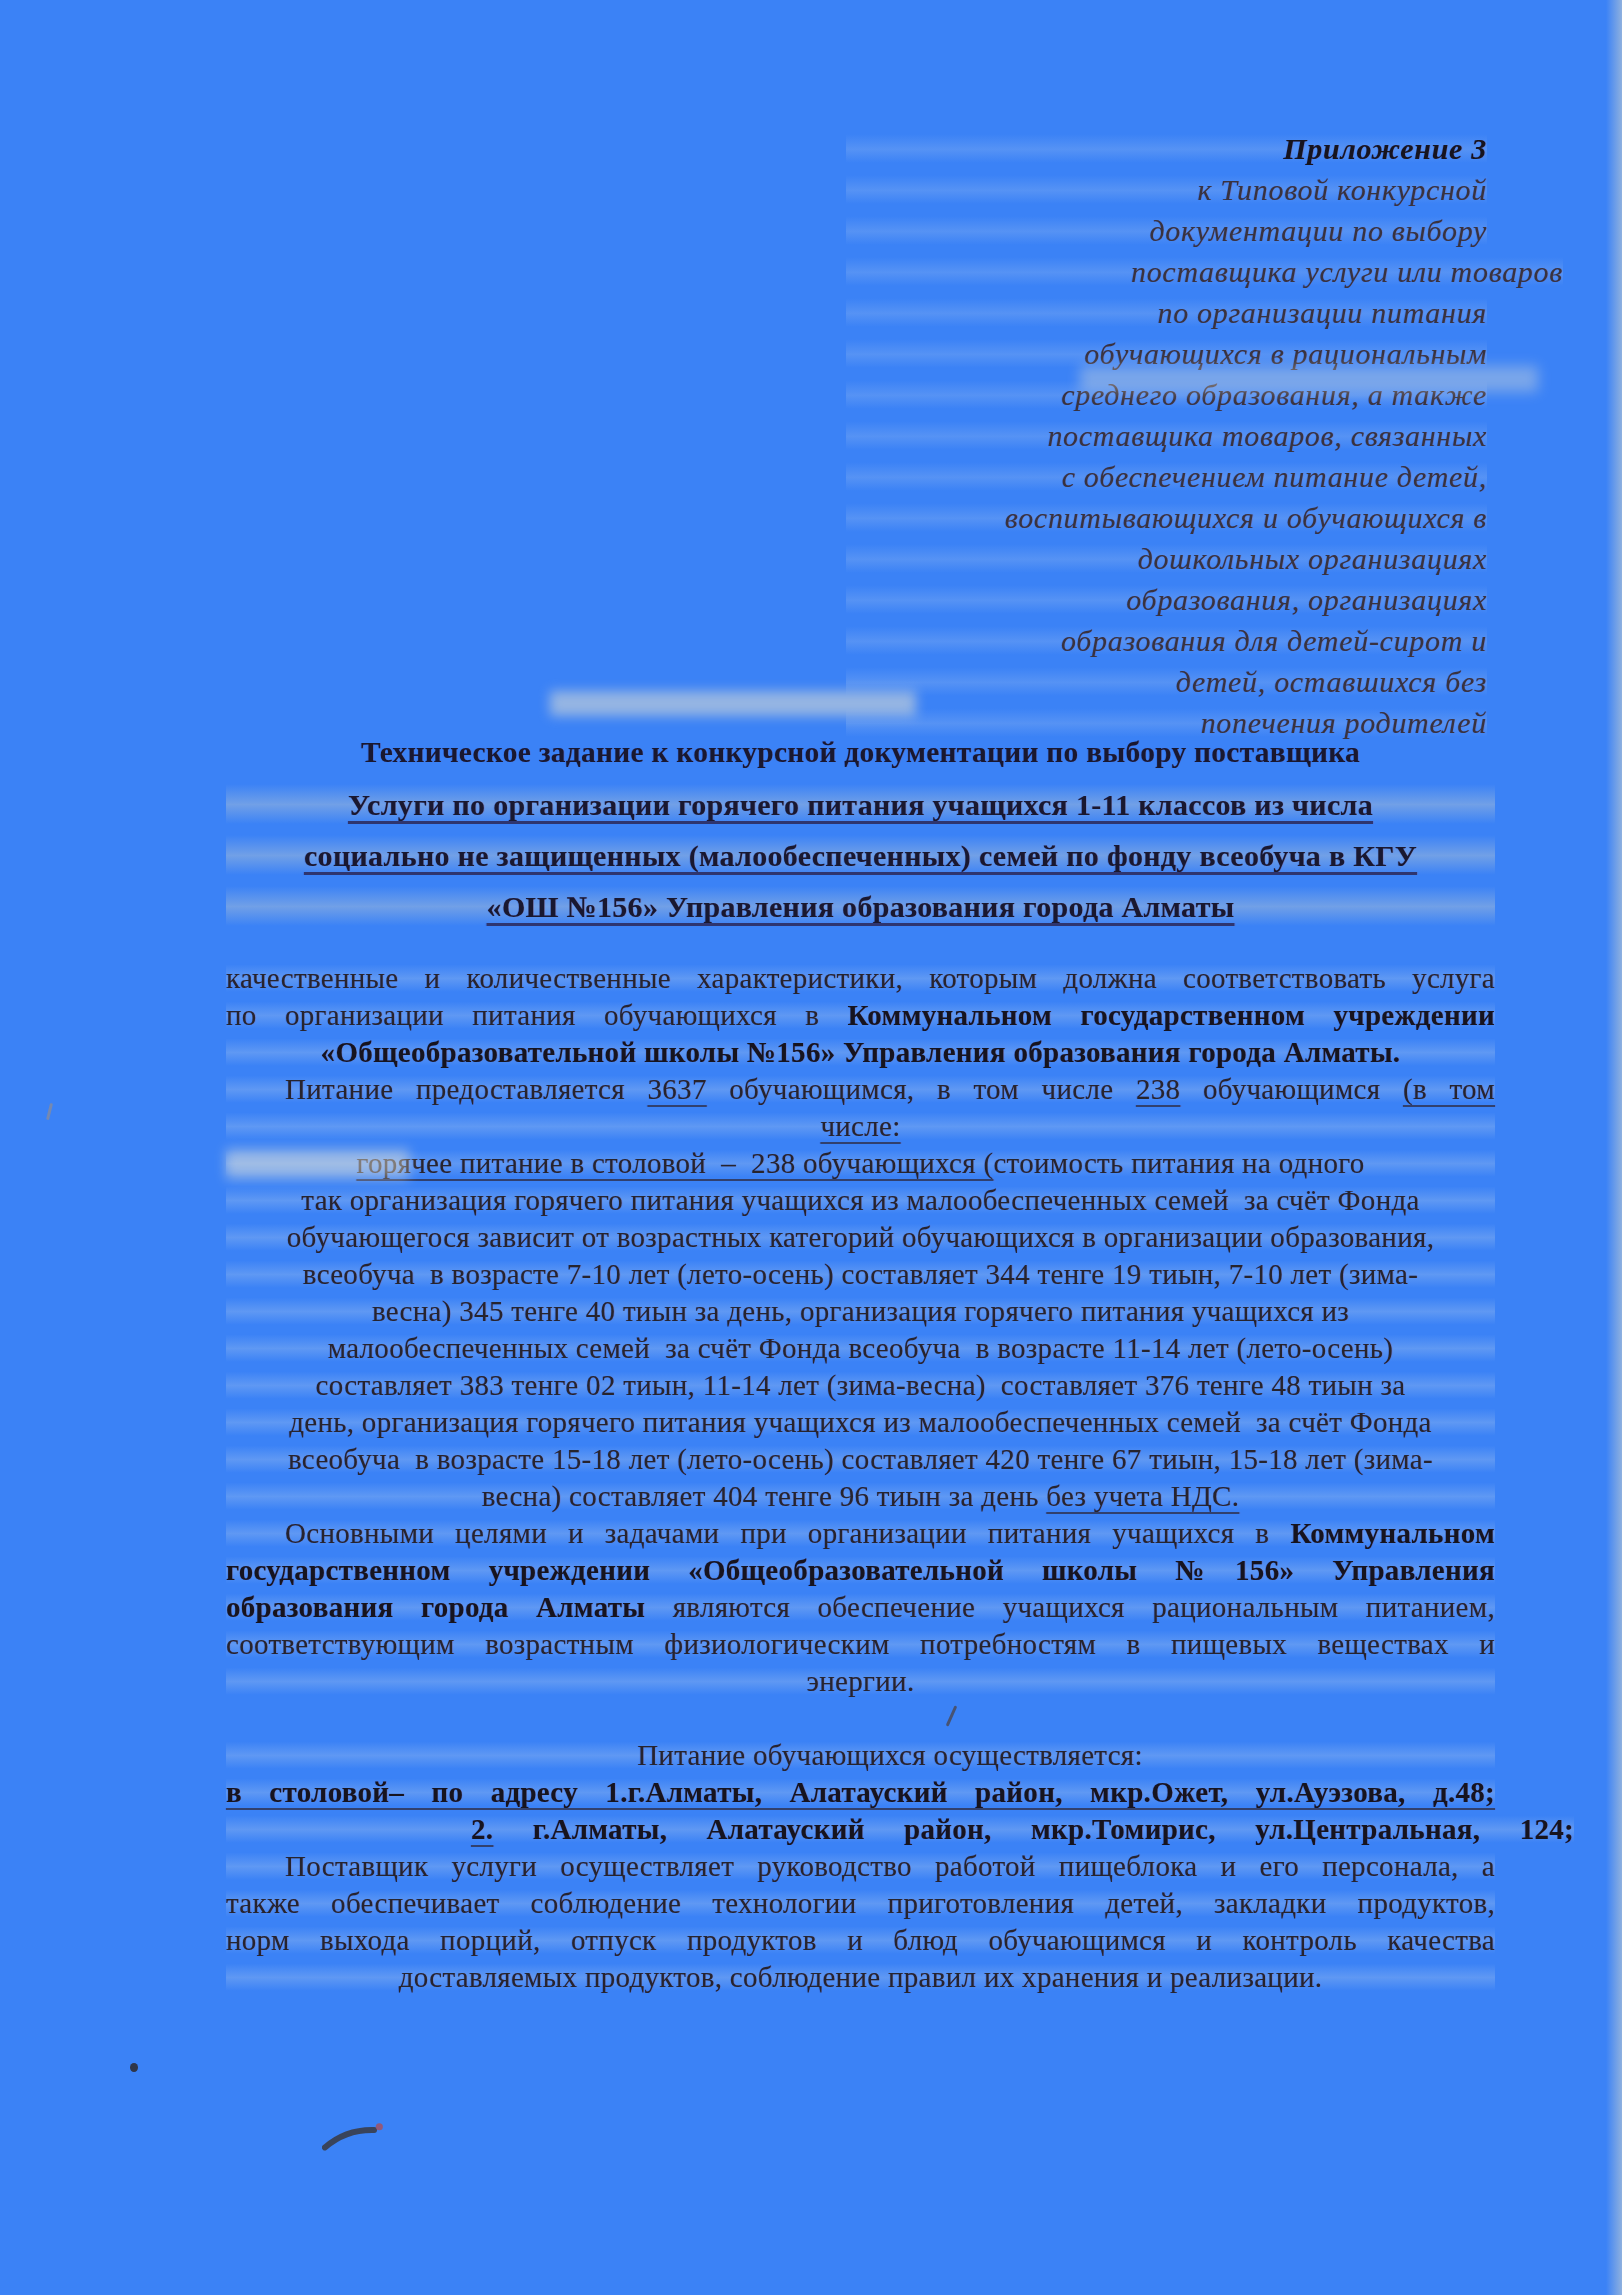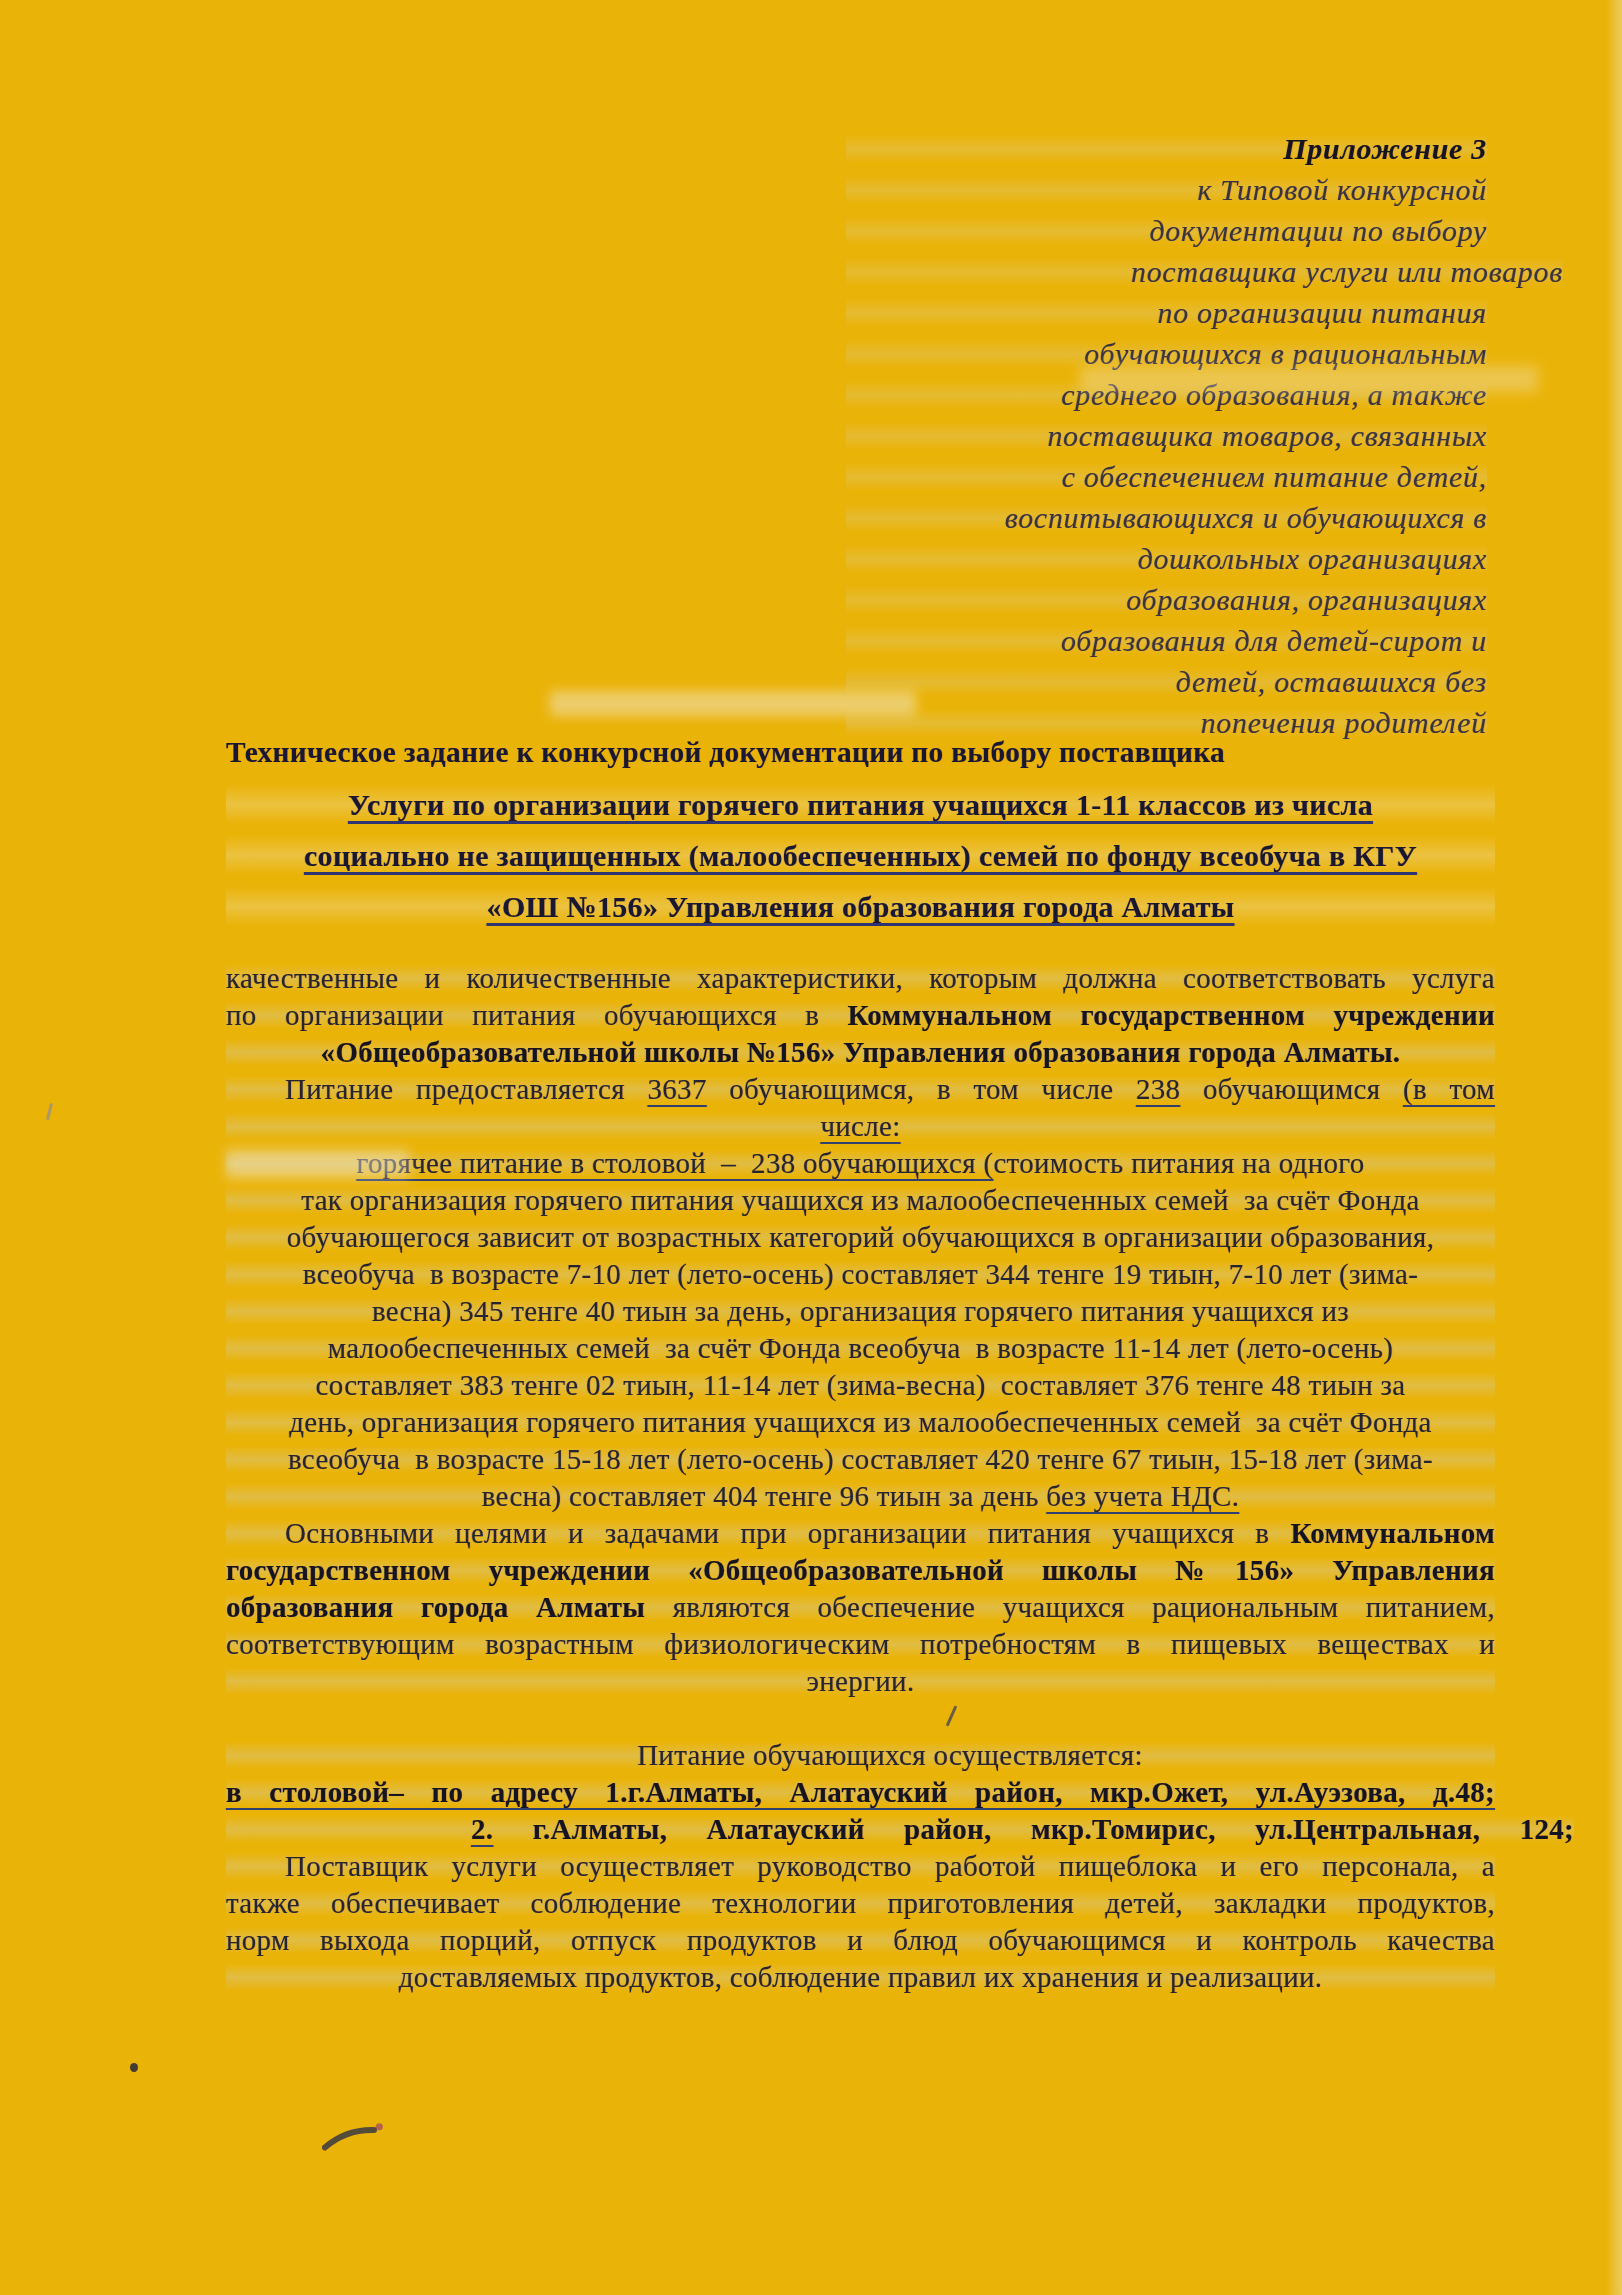--- a/index.html
+++ b/index.html
@@ -1,39 +1,39 @@
 <!DOCTYPE html>
 <html lang="ru" style="font-size:10.5px"><head>
 <meta charset="utf-8">
 <style>
   html,body{margin:0;padding:0;background:#888;}
   .page{
     position:relative;width:1623px;height:2295px;margin:0 auto;
-    background:#eab308;overflow:hidden;
+    background:#3b82f6;overflow:hidden;
     font-family:"Liberation Serif","DejaVu Serif",serif;
     color:#26242e;
     text-shadow:0.6px 0 0.5px rgba(170,40,60,.22), -0.6px 0 0.5px rgba(35,55,165,.25);
   }
   .ln{min-height:37px;}
   
   .body-text .ln{background:linear-gradient(180deg,rgba(205,222,238,0) 12%,rgba(198,216,236,.26) 50%,rgba(205,222,238,0) 86%);}
   .appendix .ln{background:linear-gradient(180deg,rgba(210,224,238,0) 15%,rgba(208,222,238,.18) 52%,rgba(210,224,238,0) 85%);}
   .subject .ln{background:linear-gradient(180deg,rgba(240,233,203,0) 10%,rgba(238,229,196,.30) 50%,rgba(240,233,203,0) 88%);}
   .ln.gap{background:none;}
 
   .appendix{
     position:absolute;top:128px;right:136px;width:641px;
     text-align:right;font-style:italic;font-size:30px;line-height:41px;
     letter-spacing:0.7px;color:#38333f;
   }
   .appendix .ln{min-height:41px;}
 
   .doc-title{
     position:absolute;top:736px;left:226px;width:1269px;
-    text-align:left;font-weight:700;font-size:29.4px;letter-spacing:0.3px;color:#191830;
+    text-align:center;font-weight:700;font-size:29.4px;letter-spacing:0.3px;color:#191830;
   }
 
   .subject{
     position:absolute;top:779px;left:226px;width:1269px;
     text-align:center;font-weight:700;font-size:30px;line-height:51px;
     letter-spacing:0.3px;color:#191830;
   }
   .subject .ln{min-height:51px;}
   .subject .u{text-decoration-thickness:2.9px;text-decoration-color:#2e3570;}
 

